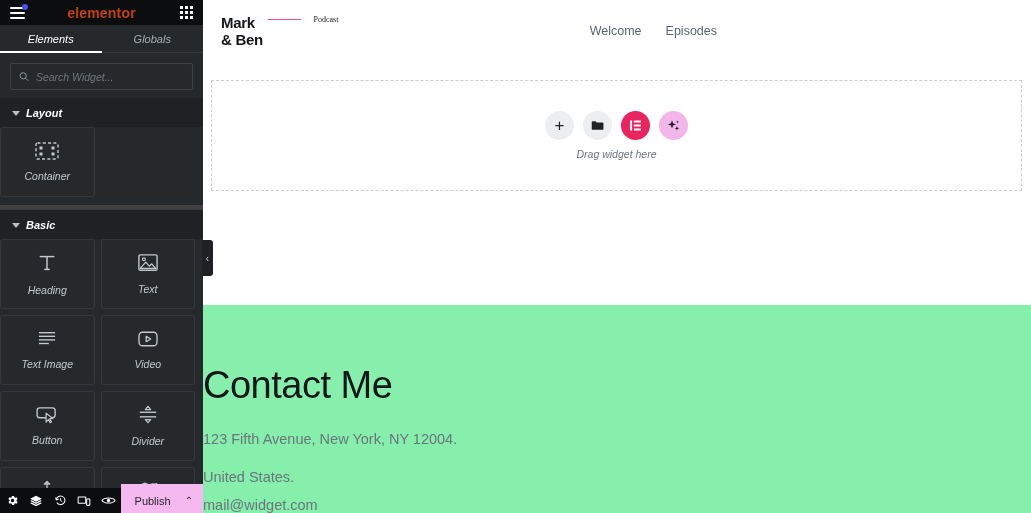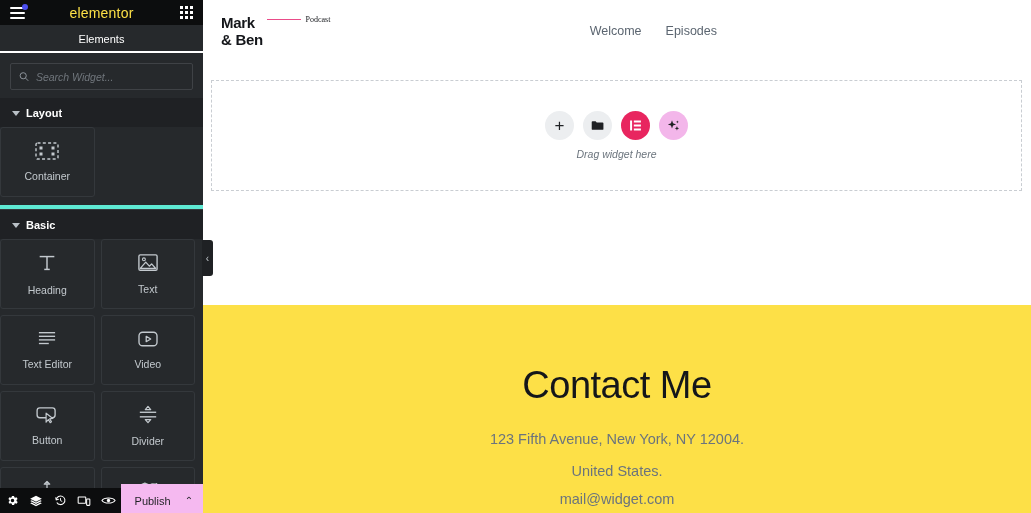--- a/index.html
+++ b/index.html
@@ -32,34 +32,34 @@
     display: block; width: 15px; height: 2px; background: #ffffff;
     margin-bottom: 3px; border-radius: 1px;
   }
   .hamburger .dot {
     position: absolute; top: -3px; right: -2px;
     width: 6px; height: 6px; border-radius: 50%;
     background: #4b4ef0;
   }
   .brand {
     position: absolute; left: 0; right: 0; text-align: center;
-    font-size: 14px; font-weight: normal; color: #fde047; letter-spacing: .2px;
+    font-size: 14px; font-weight: bold; color: #c2410c; letter-spacing: .2px;
     pointer-events: none;
   }
   .grid-icon {
     margin-left: auto; display: grid;
     grid-template-columns: repeat(3, 3px);
     grid-template-rows: repeat(3, 3px);
     gap: 2px; cursor: pointer; z-index: 2;
   }
   .grid-icon span { background: #ffffff; display: block; width: 3px; height: 3px; }
 
   .tabs {
     height: 28px; display: flex; background: #26292c;
-    border-bottom: 1px solid #34383c; flex: 0 0 28px;
+    border-bottom: 1px solid #34383c; flex: 0 0 28px; font-style: italic;
   }
   .tab {
     flex: 1; display: flex; align-items: center; justify-content: center;
     font-size: 11px; color: #a4afb7; cursor: pointer; position: relative;
   }
   .tab.active { color: #ffffff; }
   .tab.active:after {
     content: ""; position: absolute; left: 0; right: 0; bottom: -1px;
     height: 2px; background: #ffffff;
   }
@@ -70,21 +70,21 @@
     background: #26292c; display: flex; align-items: center;
     padding: 0 8px; gap: 7px; justify-content: flex-end;
   }
   .search-box input {
     background: transparent; border: 0; outline: none;
     color: #b8bfc5; font-size: 10.5px; font-style: italic;
     font-family: "Liberation Sans", sans-serif; width: 100%;
   }
   .search-box input::placeholder { color: #70767c; font-style: italic; }
 
-  .widget-scroll { flex: 1; overflow: hidden; background: #5eead4; }
+  .widget-scroll { flex: 1; overflow: hidden; background: #404040; font-style: italic; }
   .section-title {
     font-size: 11px; font-weight: bold; color: #ffffff;
     padding: 9px 12px 8px 12px; display: flex; align-items: center; gap: 6px;
     background: #1f2124;
   }
   .caret { width: 0; height: 0; border-left: 4px solid transparent; border-right: 4px solid transparent; border-top: 5px solid #b9c0c6; }
   .widget-grid {
     display: grid; grid-template-columns: 1fr 1fr; gap: 6px;
     padding: 0 8px 8px 0; background: #26292c;
   }
@@ -122,21 +122,21 @@
   .publish-btn .pchev { font-size: 10px; color: #1f2124; }
 
   
   .canvas { flex: 1; height: 513px; background: #ffffff; overflow: hidden; position: relative; }
   .site-header {
     height: 62px; display: flex; align-items: center;
     padding: 0 24px 0 18px; background: #ffffff;
   }
   .logo { display: flex; align-items: flex-start; }
   .logo-main { font-size: 15px; font-weight: bold; color: #14161a; letter-spacing: -.3px; }
-  .logo-sub { display: flex; align-items: center; gap: 5px; margin-top: 1px; width: 100%; }
+  .logo-sub { display: flex; align-items: center; gap: 13px; margin-top: 1px; width: 100%; }
   .logo-rule { height: 1.5px; background: #ea4c89; flex: 1; }
   .logo-subtext { font-family: "Liberation Serif", serif; font-size: 8px; color: #14161a; }
   .site-nav { margin-left: auto; display: flex; gap: 24px; padding-right: 290px; }
   .nav-link { font-size: 12.5px; color: #5b6570; cursor: pointer; }
 
   .dropzone {
     margin: 18px 9px 0 8px;
     border: 1px dashed #c9cdd2; height: 111px;
     display: flex; flex-direction: column;
     align-items: center; justify-content: center; gap: 8px;
@@ -149,27 +149,27 @@
     cursor: pointer;
   }
   .dz-add { background: #eceef0; color: #1f2124; font-size: 17px; line-height: 1; }
   .dz-folder { background: #eceef0; }
   .dz-elementor { background: #e8255f; }
   .dz-ai { background: #f3b6ea; }
   .dz-label { font-size: 10.5px; font-style: italic; color: #6b747d; }
 
   .contact-section {
     position: absolute; left: 0; right: 0; top: 305px; bottom: 0;
-    background: #fde047; text-align: center; padding-top: 59px;
+    background: #86efac; padding-top: 59px;
   }
   .contact-title {
     font-size: 38px; color: #14161a; letter-spacing: -.5px; font-weight: normal;
   }
   .contact-line { font-size: 14.5px; color: #6b747d; margin-top: 24px; }
-  .contact-line.l2 { margin-top: 16px; }
+  .contact-line.l2 { margin-top: 22px; }
   .contact-line.l3 { margin-top: 12px; }
 </style>
 </head>
 <body>
 
 <div class="app">
 
   <aside class="panel">
 
     <div class="panel-header">
@@ -188,20 +188,21 @@
           <span></span>
           <span></span>
         <span></span>
           <span></span>
           <span></span>
       </div>
     </div>
 
     <div class="tabs">
       <div class="tab active">Elements</div>
+      <div class="tab">Globals</div>
     </div>
 
     <div class="search-wrap">
       <div class="search-box">
         <svg width="11" height="11" viewBox="0 0 16 16">
           <circle cx="6.8" cy="6.8" r="5" fill="none" stroke="#8d949b" stroke-width="1.6"></circle>
           <line x1="10.6" y1="10.6" x2="15" y2="15" stroke="#8d949b" stroke-width="1.6"></line>
         </svg>
         <input type="text" placeholder="Search Widget..." style="">
       </div>
@@ -252,21 +253,21 @@
           <span class="wlabel">Text</span>
         </div>
 
         <div class="widget">
           <svg width="22" height="18" viewBox="0 0 24 20">
             <line x1="3" y1="3" x2="21" y2="3" stroke="#c3c9ce" stroke-width="1.5"></line>
             <line x1="3" y1="7" x2="21" y2="7" stroke="#c3c9ce" stroke-width="1.5"></line>
             <line x1="3" y1="11" x2="21" y2="11" stroke="#c3c9ce" stroke-width="1.5"></line>
             <line x1="3" y1="15" x2="14" y2="15" stroke="#c3c9ce" stroke-width="1.5"></line>
           </svg>
-          <span class="wlabel">Text Editor</span>
+          <span class="wlabel">Text Image</span>
         </div>
 
         <div class="widget">
           <svg width="22" height="18" viewBox="0 0 24 20">
             <rect x="2" y="2.5" width="20" height="15" rx="4" fill="none" stroke="#c3c9ce" stroke-width="1.5"></rect>
             <path d="M10 7 L15 10 L10 13 Z" fill="none" stroke="#c3c9ce" stroke-width="1.4" stroke-linejoin="round"></path>
           </svg>
           <span class="wlabel">Video</span>
         </div>
 

